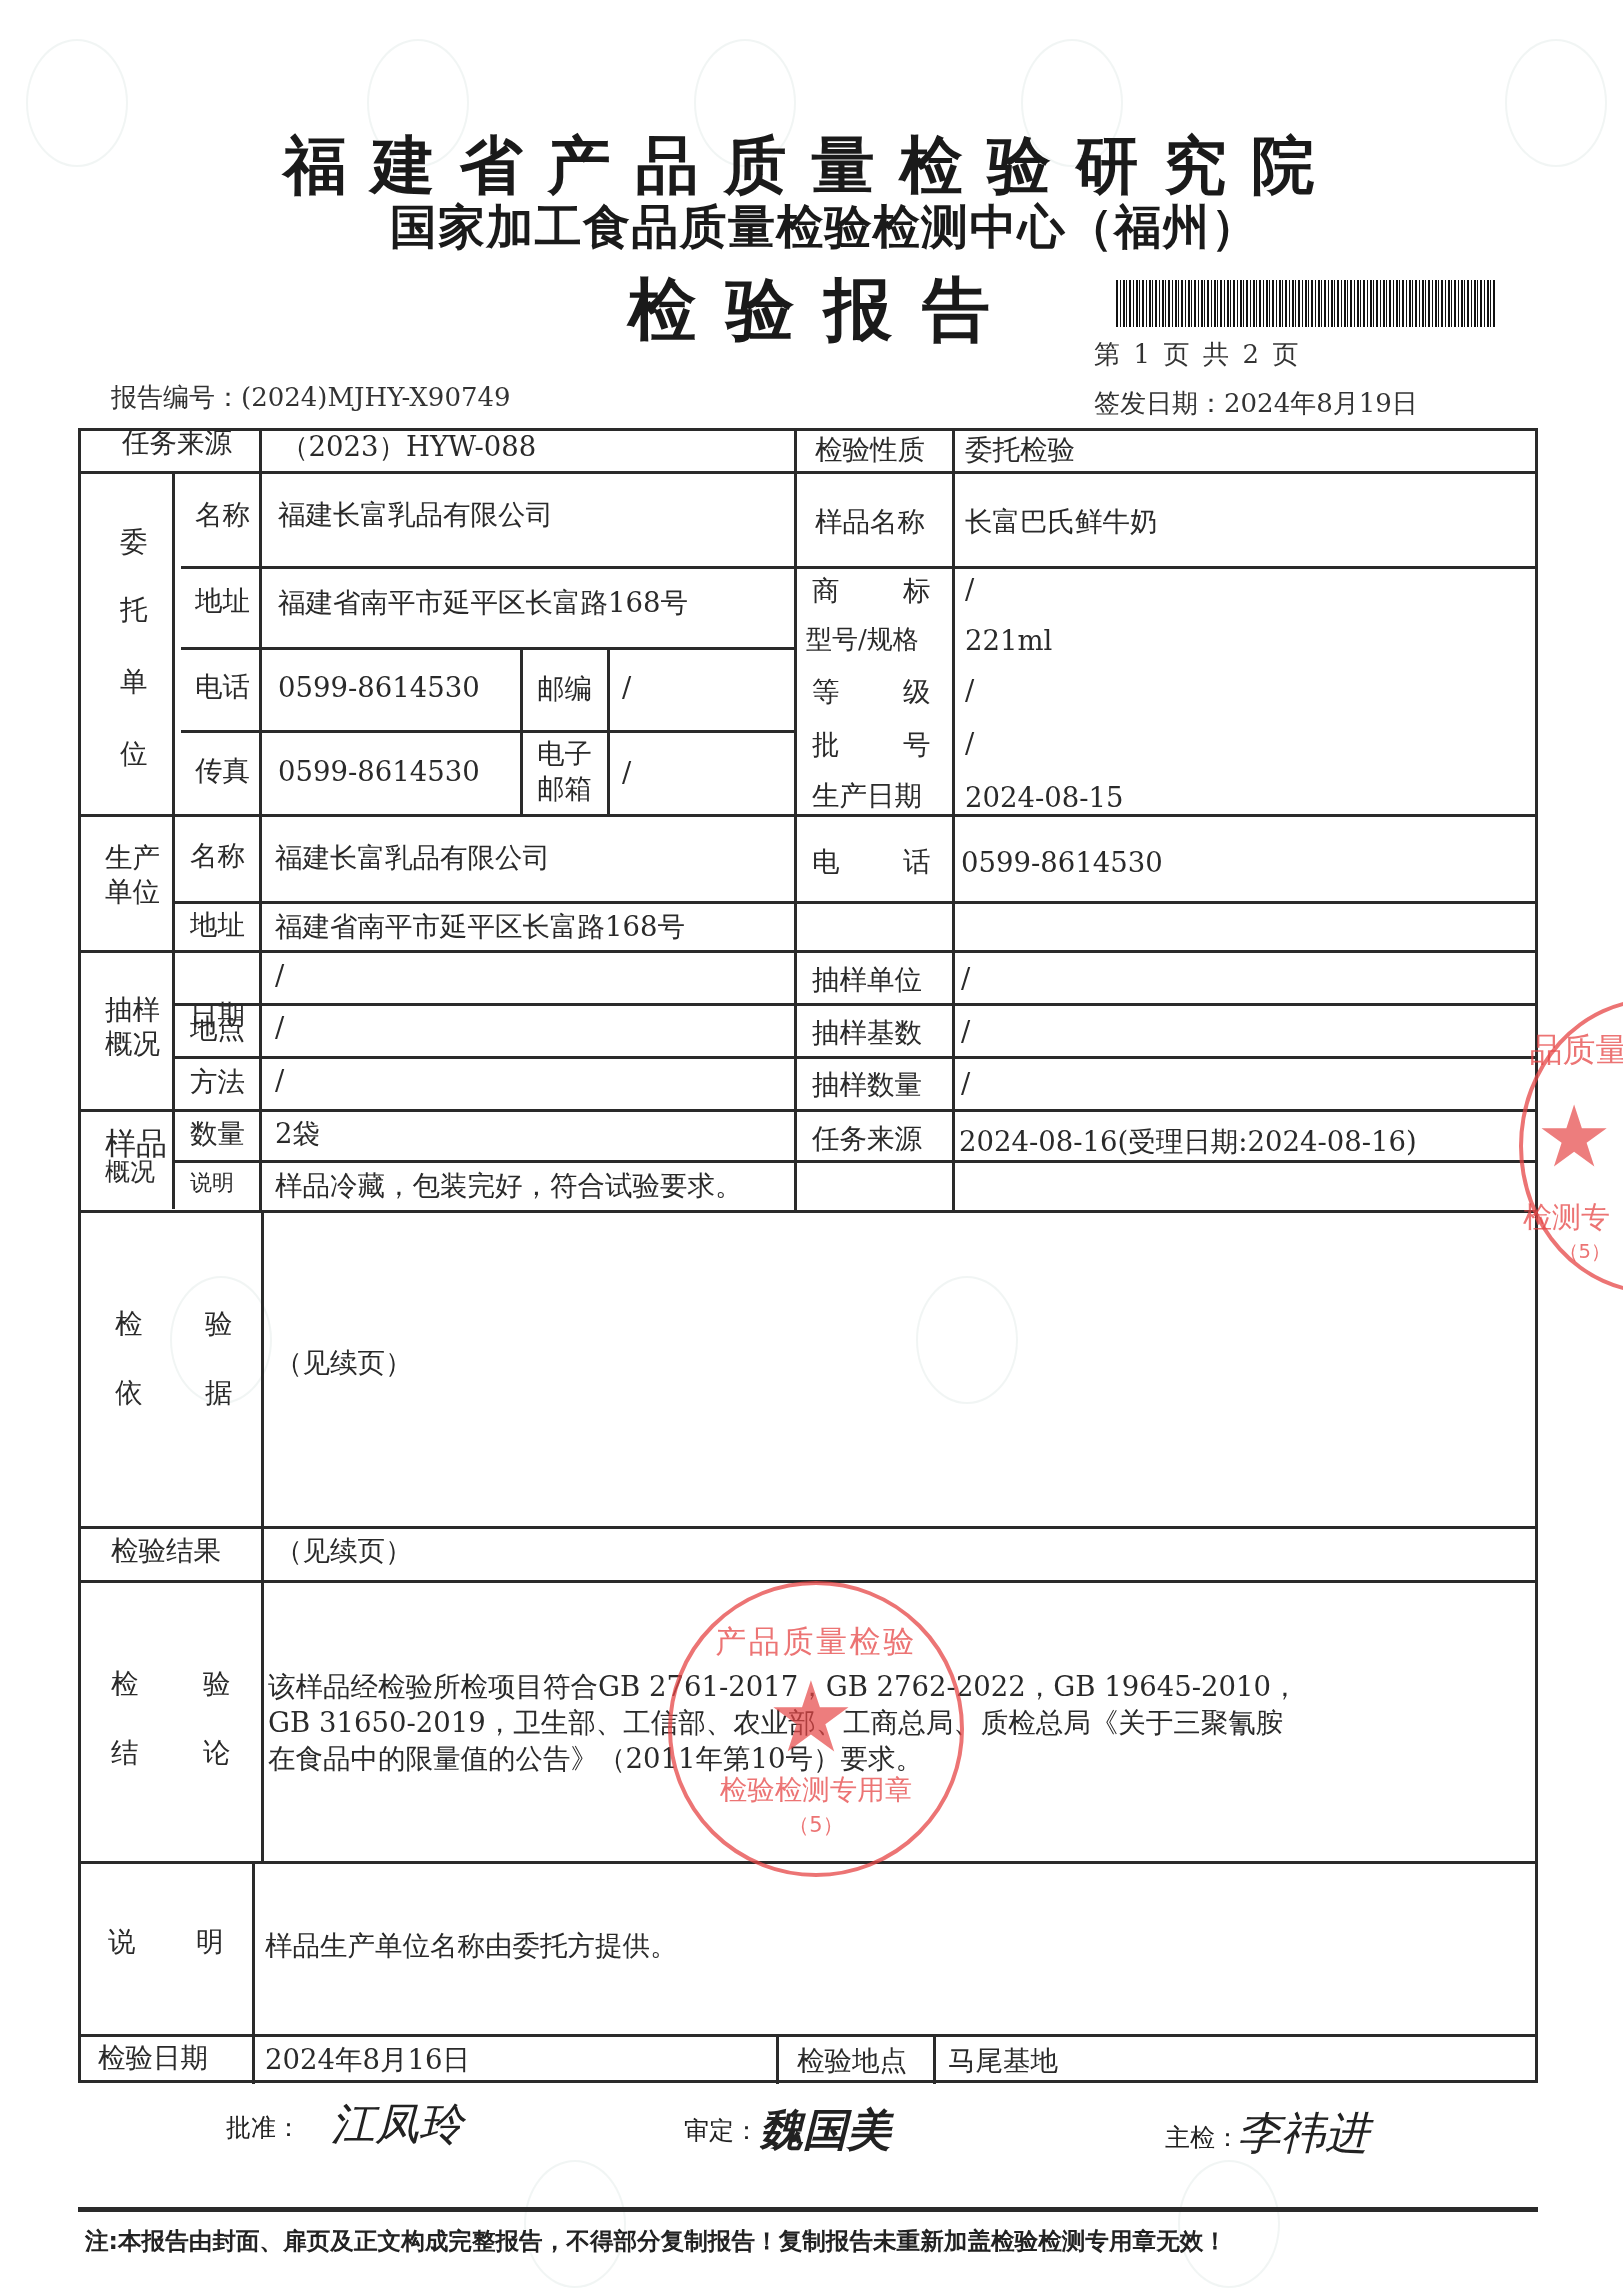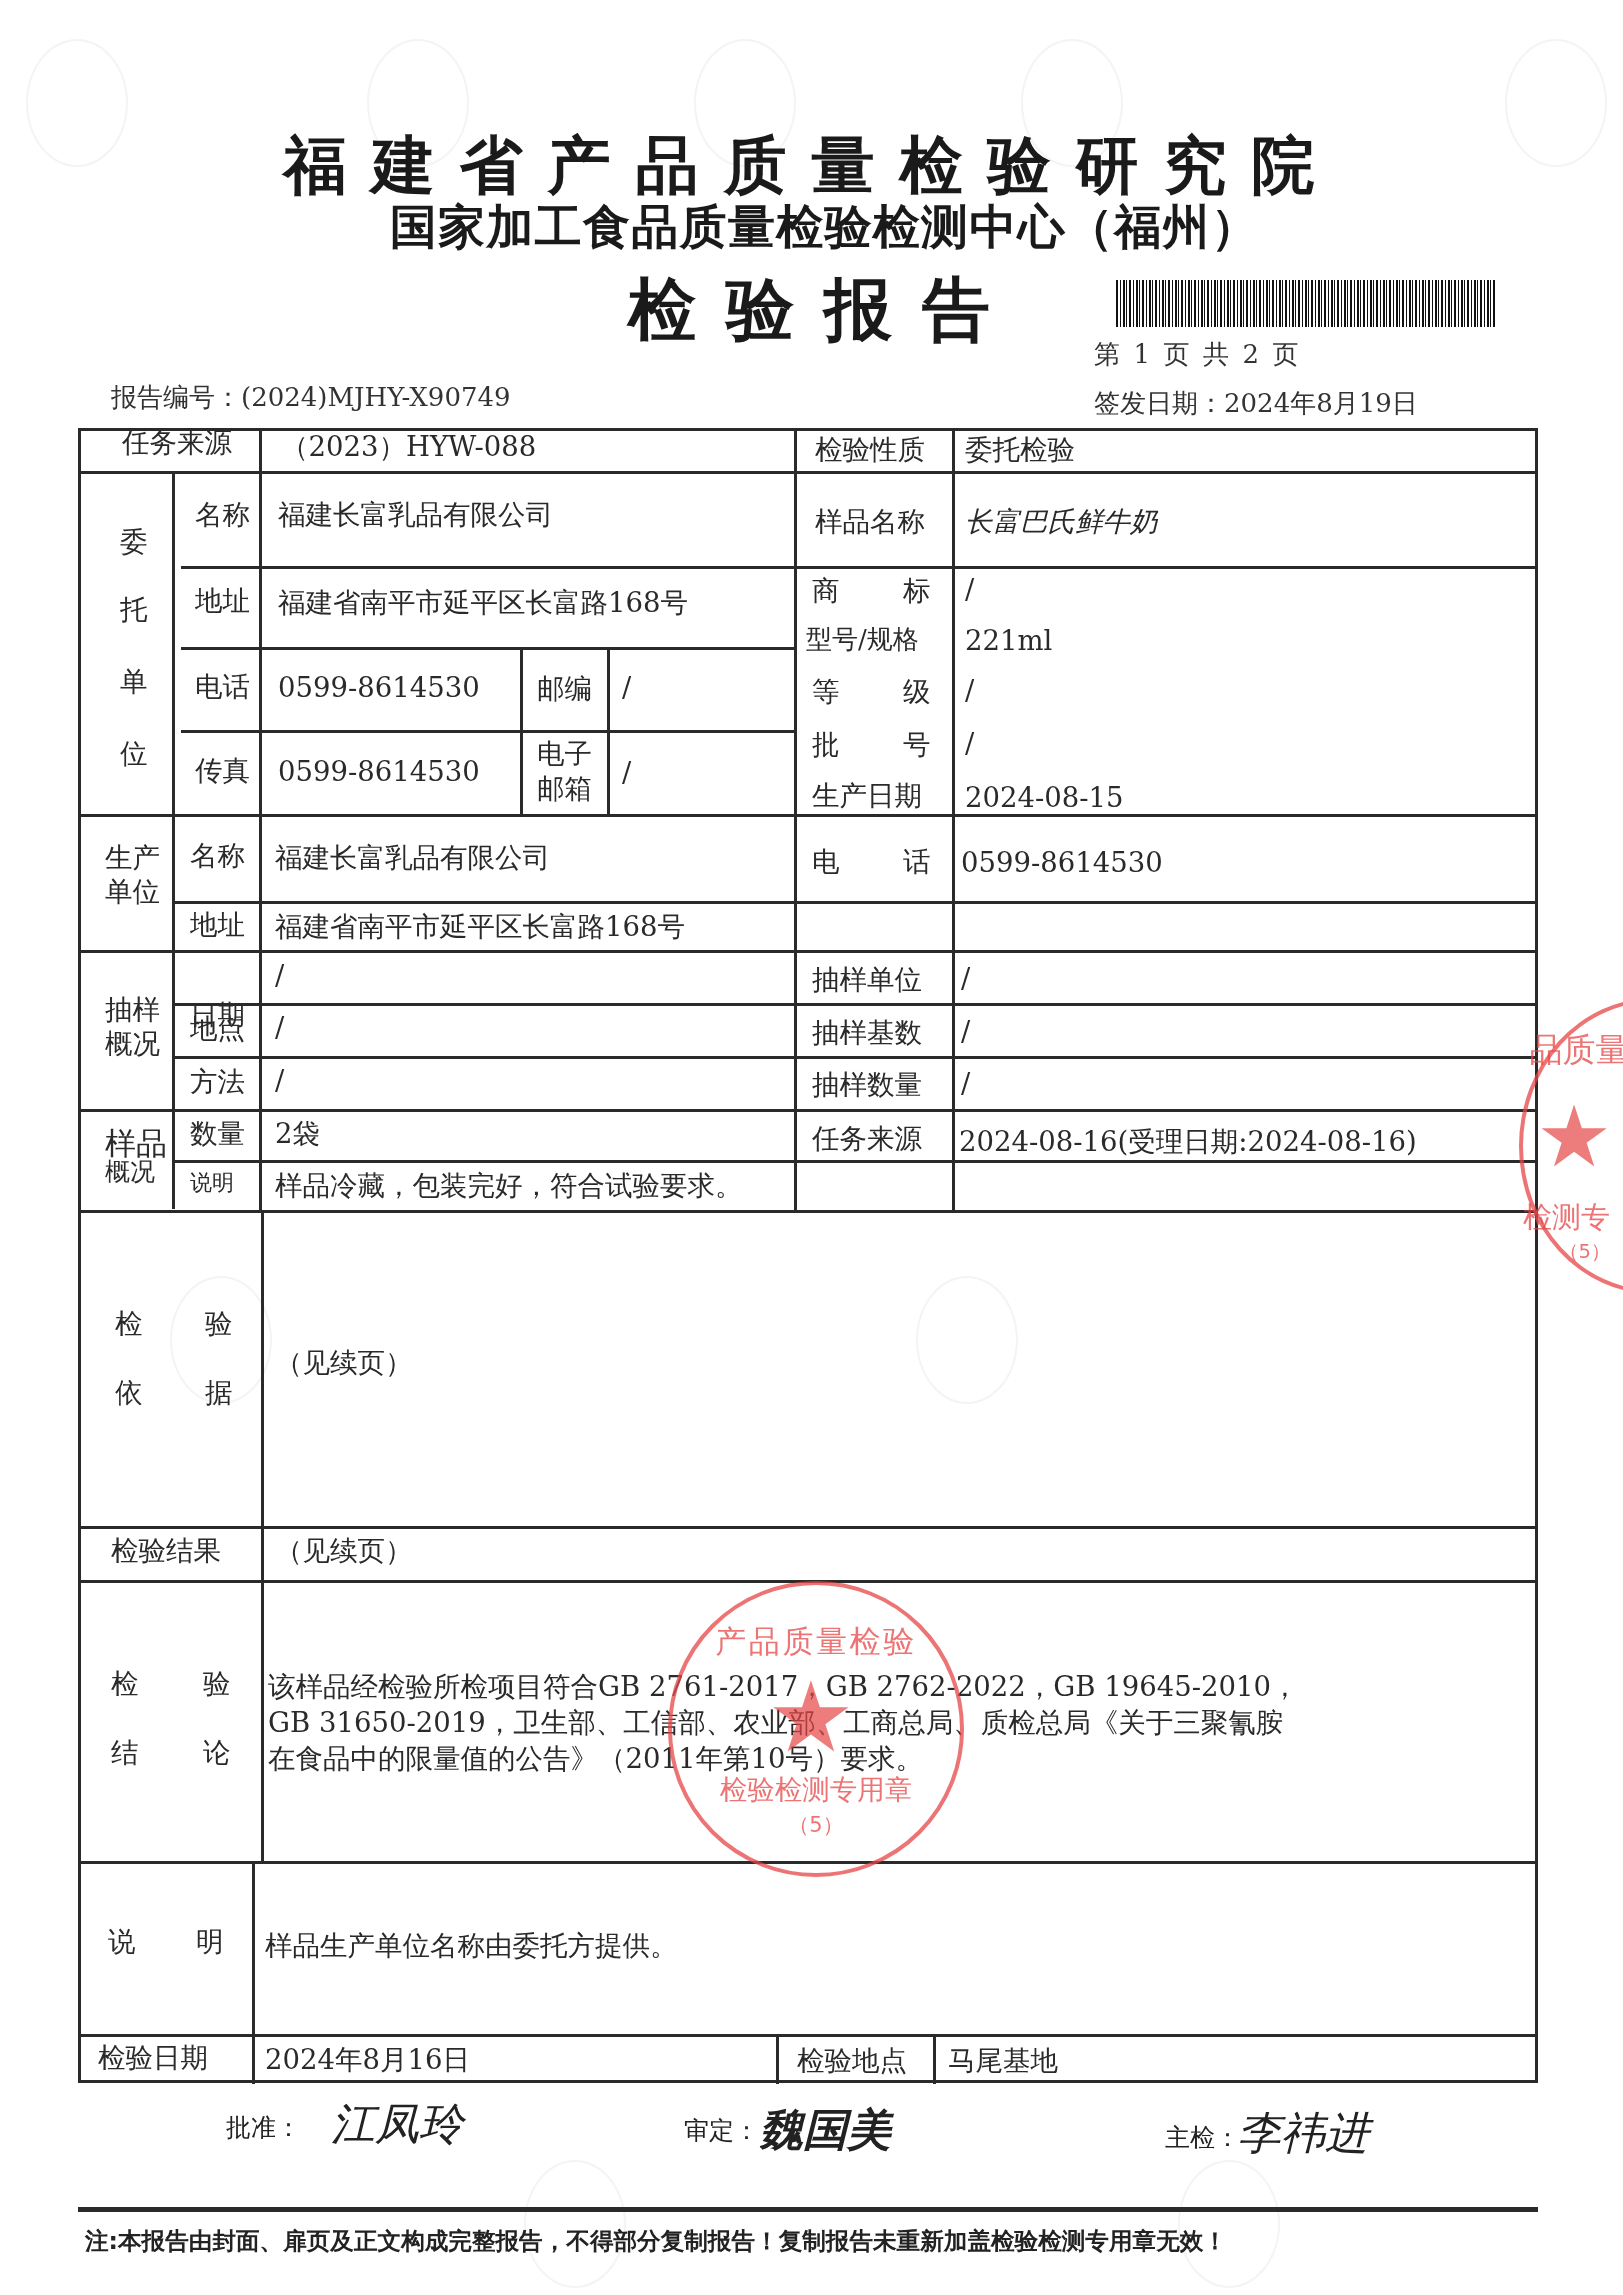--- a/index.html
+++ b/index.html
@@ -103,21 +103,21 @@
 <div class="cell" style="left:278px;top:671px;">0599-8614530</div>
 <div class="cell lbl" style="left:537px;top:671px;">邮编</div>
 <div class="cell" style="left:622px;top:671px;">/</div>
 <div class="cell lbl" style="left:195px;top:753px;">传真</div>
 <div class="cell" style="left:278px;top:755px;">0599-8614530</div>
 <div class="cell lbl" style="left:537px;top:736px;">电子</div>
 <div class="cell lbl" style="left:537px;top:771px;">邮箱</div>
 <div class="cell" style="left:622px;top:756px;">/</div>
 
 <div class="cell lbl" style="left:815px;top:504px;">样品名称</div>
-<div class="cell" style="left:965px;top:504px;font-style:italic;">长富巴氏鲜牛奶</div>
+<div class="cell" style="left:965px;top:504px;">长富巴氏鲜牛奶</div>
 <div class="cell lbl" style="left:812px;top:573px;">商</div>
 <div class="cell lbl" style="left:903px;top:573px;">标</div>
 <div class="cell" style="left:965px;top:573px;">/</div>
 <div class="cell lbl" style="left:806px;top:622px;font-size:26px;">型号/规格</div>
 <div class="cell" style="left:965px;top:624px;">221ml</div>
 <div class="cell lbl" style="left:812px;top:674px;">等</div>
 <div class="cell lbl" style="left:903px;top:674px;">级</div>
 <div class="cell" style="left:965px;top:674px;">/</div>
 <div class="cell lbl" style="left:812px;top:727px;">批</div>
 <div class="cell lbl" style="left:903px;top:727px;">号</div>

